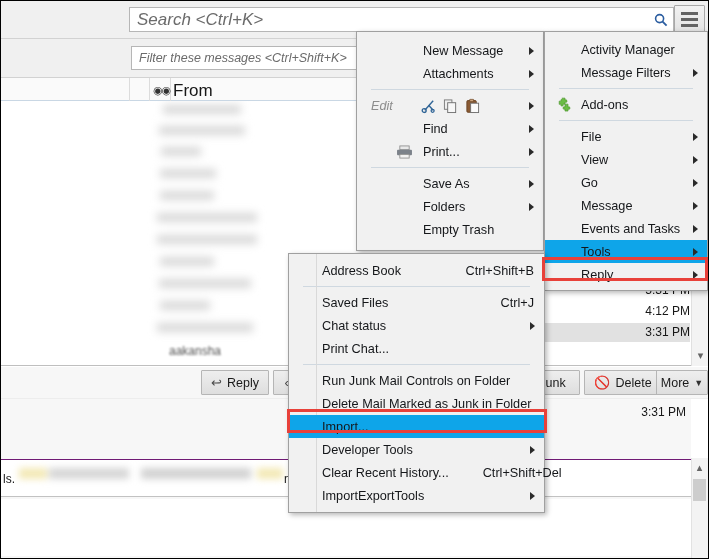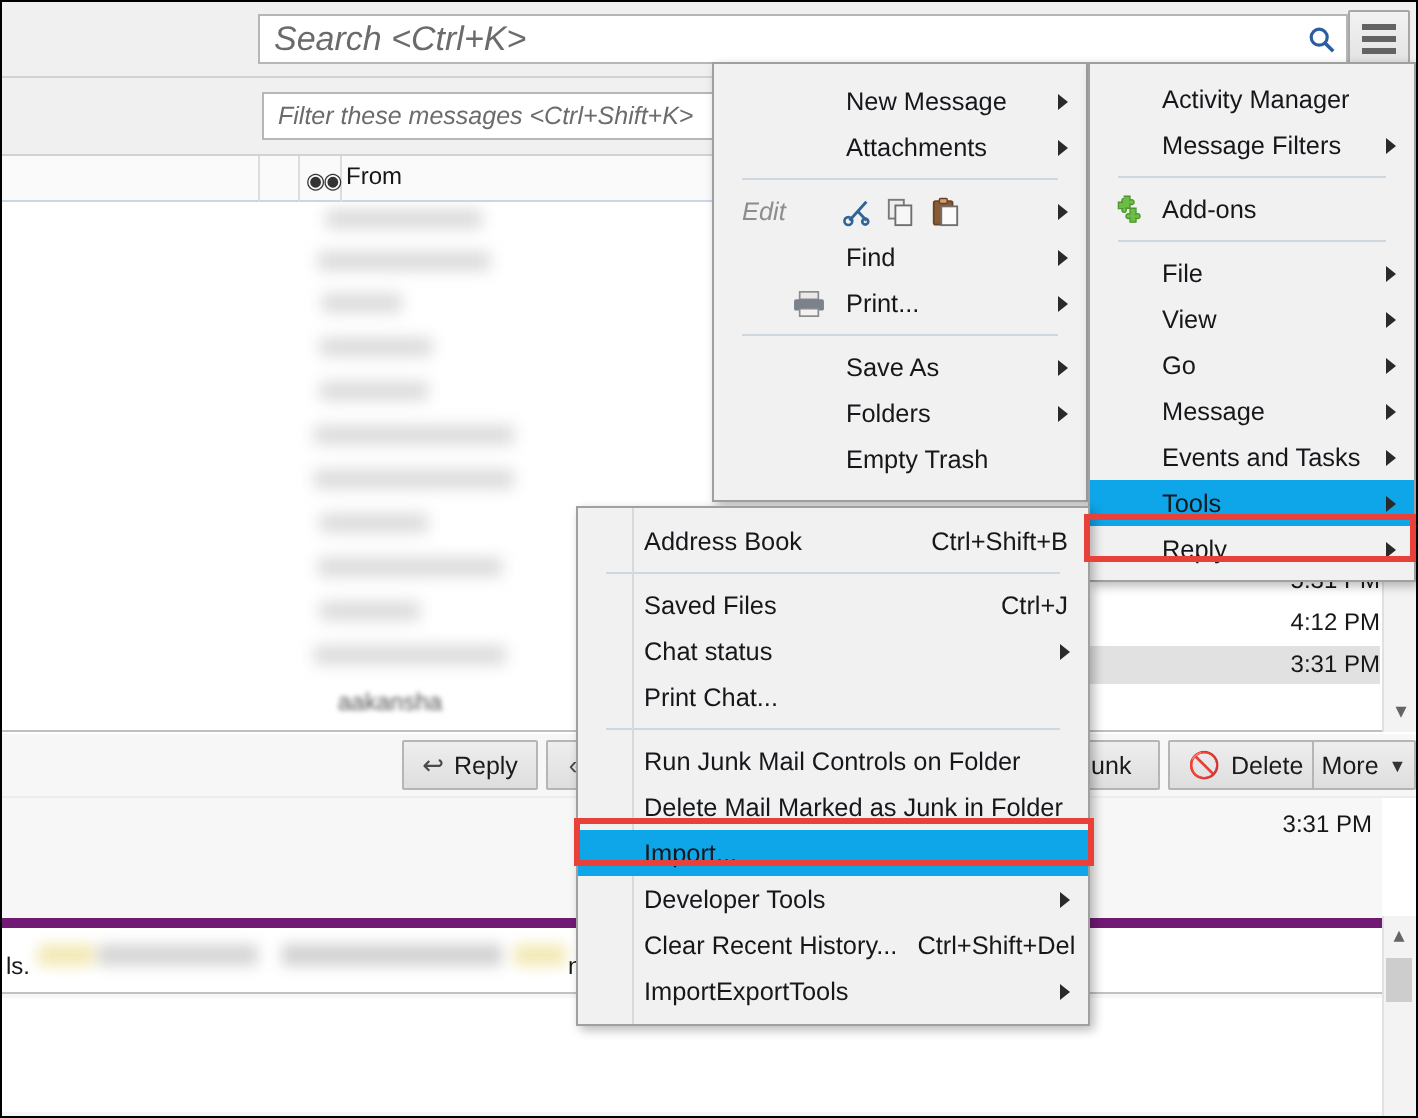--- a/index.html
+++ b/index.html
@@ -87,21 +87,21 @@
   }
   .col-sep {
     position: absolute; top: 0; height: 23px; width: 1px; background: #dcdcdc;
   }
   .glasses-icon {
     position: absolute; left: 152px; top: 6px;
     font-size: 11px; color: #333; letter-spacing: -1px;
   }
   .col-from {
     position: absolute; left: 172px; top: 3px;
-    font-size: 12px; color: #171717;
+    font-size: 17px; color: #171717;
   }
 
   
   .msg-list {
     position: absolute; left: 0; top: 100px; width: 707px; height: 265px;
     background: #ffffff;
     border-bottom: 1px solid #bfbfbf;
     overflow: hidden;
   }
   .blur-col {
@@ -163,21 +163,21 @@
     position: absolute; left: 0; top: 398px; width: 707px; height: 159px;
     background: #f7f7f7;
   }
   .read-time {
     position: absolute; right: 22px; top: 6px;
     font-size: 12px; color: #171717;
   }
   .read-body {
     position: absolute; left: 0; top: 60px; width: 690px; height: 38px;
     background: #ffffff;
-    border-top: 5px solid #701a75;
+    border-top: 1px solid #701a75;
     border-bottom: 1px solid #c2c2c2;
   }
   .read-snippet {
     position: absolute; left: 2px; top: 12px;
     font-size: 12px; color: #1a1a1a;
   }
   .read-blur {
     position: absolute; left: 10px; top: 5px; width: 270px; height: 18px;
     filter: blur(3.5px);
   }
@@ -274,21 +274,21 @@
     position: absolute; left: 8px; top: 50%; transform: translateY(-50%);
     width: 20px; height: 18px;
     display: flex; align-items: center; justify-content: center;
   }
 
   
   #menu-tools {
     left: 287px; top: 252px; width: 257px;
     padding: 5px 0 5px 0;
   }
-  #menu-tools .menu-item { padding-left: 33px; }
+  #menu-tools .menu-item { padding-left: 33px; gap: 24px; }
   #menu-tools::before {
     content: "";
     position: absolute; left: 27px; top: 0; bottom: 0; width: 1px;
     background: #d9d9d9;
   }
   #menu-tools .menu-item .mshortcut { padding-right: 10px; }
 </style>
 </head>
 <body>
 

